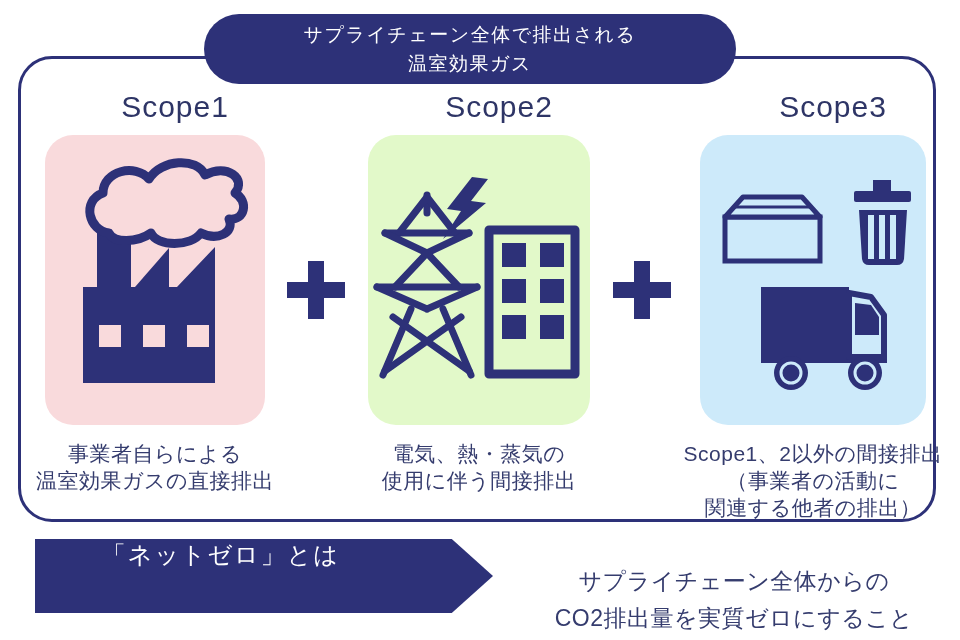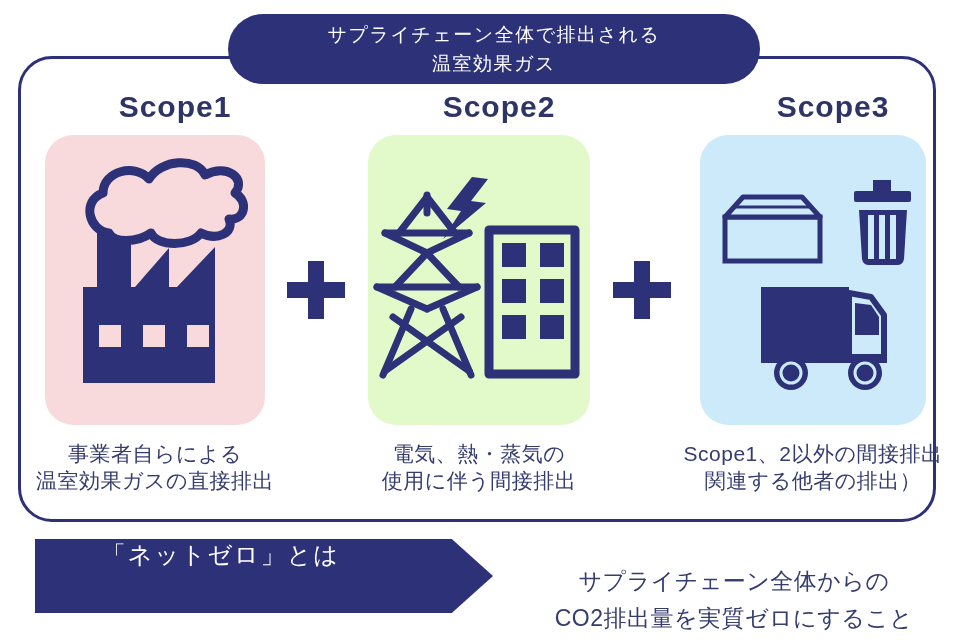--- a/index.html
+++ b/index.html
@@ -5,37 +5,37 @@
   :root{
     --navy:#2d3178; --pink:#f9dadc; --green:#e2f9c9; --blue:#cdeafa; --text:#353c6e;
   }
   html,body{margin:0;padding:0;background:#fff;}
   #canvas{
     position:relative;width:960px;height:640px;background:#fff;overflow:hidden;
     font-family:"Liberation Sans","DejaVu Sans",sans-serif;color:var(--text);
   }
   
   .banner{
-    position:absolute;left:228px;top:14px;width:532px;height:70px;
+    position:absolute;left:204px;top:14px;width:532px;height:70px;
     background:var(--navy);border-radius:36px;z-index:3;
     display:flex;flex-direction:column;justify-content:center;align-items:center;
     color:#fff;font-size:19px;line-height:1.55;letter-spacing:1.5px;
   }
   
   .frame{
     position:absolute;left:18px;top:56px;width:918px;height:466px;
     border:3px solid var(--navy);border-radius:34px;background:#fff;box-sizing:border-box;
   }
   
   .col{position:absolute;top:86px;display:flex;flex-direction:column;align-items:center;z-index:2;}
   .col1{left:45px;width:220px;}
   .col2{left:368px;width:222px;}
   .col3{left:700px;width:226px;}
   .scope-title{
-    font-size:30px;font-weight:700;letter-spacing:1px;color:#2e3566;
+    font-size:30px;font-weight:400;letter-spacing:1px;color:#2e3566;
     height:42px;line-height:42px;margin-bottom:7px;margin-left:40px;
   }
   .icon-box{
     width:100%;height:290px;border-radius:28px;position:relative;overflow:hidden;
   }
   .icon-box svg{position:absolute;left:0;top:0;width:100%;height:100%;}
   .caption{
     margin-top:15px;width:280px;text-align:center;
     font-size:21px;line-height:27px;color:var(--text);letter-spacing:0.5px;
   }
@@ -152,20 +152,21 @@
         <path d="M146,158 L168,162 L181,180 L181,222 L146,222 Z" fill="var(--blue)" stroke="var(--navy)" stroke-width="6" stroke-linejoin="round"></path>
         <polygon class="fil" points="152,168 168,170 176,182 176,200 152,200"></polygon>
         <circle class="fil" cx="88" cy="238" r="17"></circle>
         <circle cx="88" cy="238" r="10" fill="none" stroke="var(--blue)" stroke-width="3"></circle>
         <circle class="fil" cx="162" cy="238" r="17"></circle>
         <circle cx="162" cy="238" r="10" fill="none" stroke="var(--blue)" stroke-width="3"></circle>
       </svg>
     </div>
     <div class="caption">
       <span>Scope1、2以外の間接排出</span>
+      <span>（事業者の活動に</span>
       <span>関連する他者の排出）</span>
     </div>
   </div>
 
   <div class="arrow">
     <span>「ネットゼロ」とは</span>
   </div>
   <div class="definition">
     <span>サプライチェーン全体からの</span>
     <span>CO2排出量を実質ゼロにすること</span>

